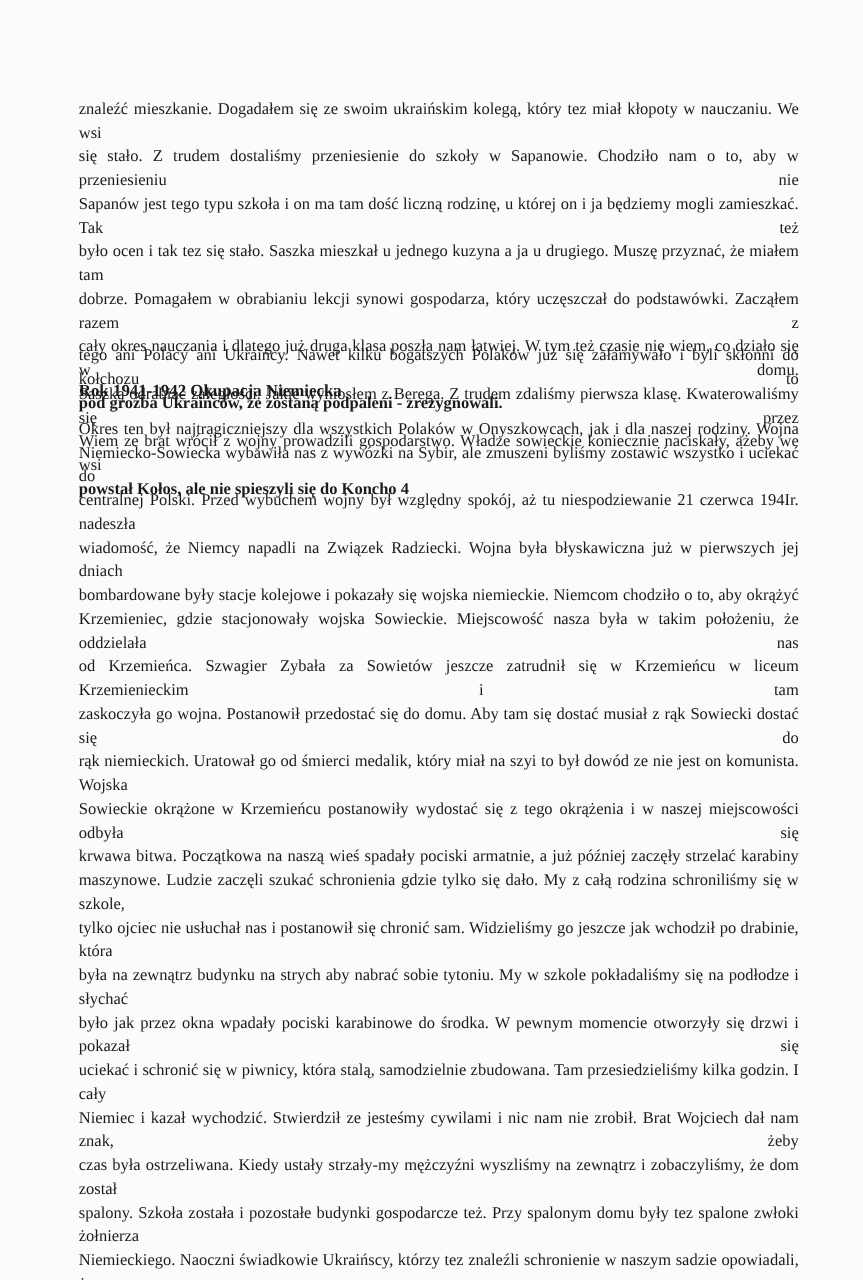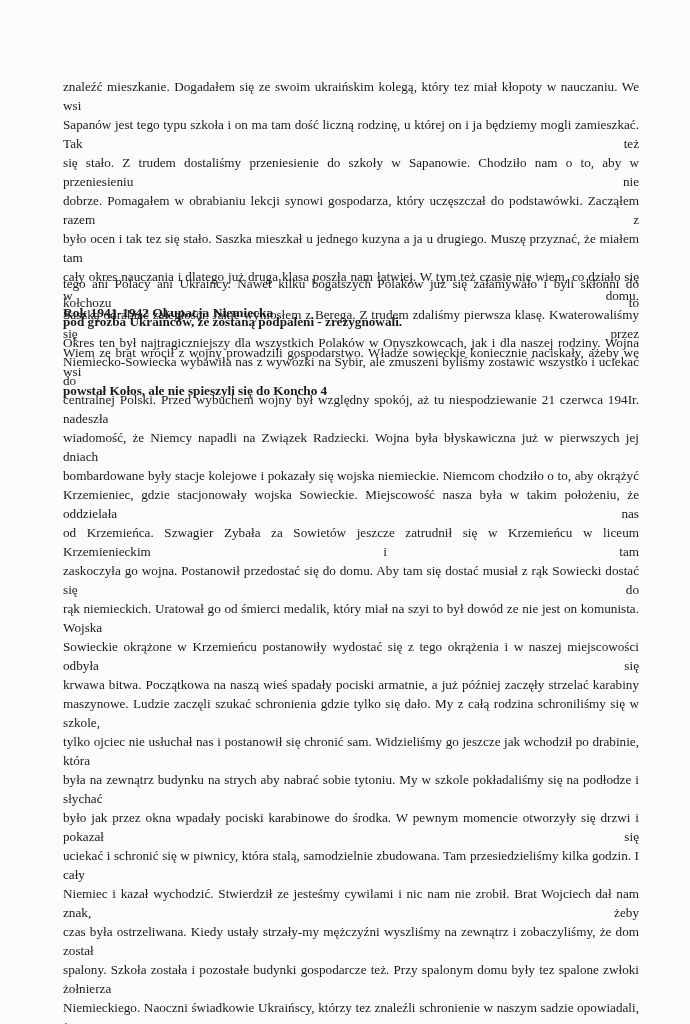--- a/index.html
+++ b/index.html
@@ -16,24 +16,24 @@
     .line { display: block; }
     .line.last { text-align: left; font-weight: bold; }
     .just { text-align-last: justify; }
   </style>
 </head>
 <body>
 
 <div class="page">
   <div class="text p1" id="para1">
       <span class="line just">znaleźć mieszkanie. Dogadałem się ze swoim ukraińskim kolegą, który tez miał kłopoty w nauczaniu. We wsi</span>
+      <span class="line just">się stało. Z trudem dostaliśmy przeniesienie do szkoły w Sapanowie. Chodziło nam o to, aby w przeniesieniu nie</span>
       <span class="line just">Sapanów jest tego typu szkoła i on ma tam dość liczną rodzinę, u której on i ja będziemy mogli zamieszkać. Tak też</span>
-      <span class="line just">się stało. Z trudem dostaliśmy przeniesienie do szkoły w Sapanowie. Chodziło nam o to, aby w przeniesieniu nie</span>
+      <span class="line just">było ocen i tak tez się stało. Saszka mieszkał u jednego kuzyna a ja u drugiego. Muszę przyznać, że miałem tam</span>
       <span class="line just">dobrze. Pomagałem w obrabianiu lekcji synowi gospodarza, który uczęszczał do podstawówki. Zacząłem razem z</span>
-      <span class="line just">było ocen i tak tez się stało. Saszka mieszkał u jednego kuzyna a ja u drugiego. Muszę przyznać, że miałem tam</span>
       <span class="line just">cały okres nauczania i dlatego już druga klasa poszła nam łatwiej. W tym też czasie nie wiem, co działo się w domu.</span>
       <span class="line just">Saszką odrabiać zaległości. Jakie wyniosłem z Berega. Z trudem zdaliśmy pierwsza klasę. Kwaterowaliśmy się przez</span>
       <span class="line just">Wiem ze brat wrócił z wojny prowadzili gospodarstwo. Władze sowieckie koniecznie naciskały, ażeby we wsi</span>
       <span class="line last">powstał Kołos, ale nie spieszyli się do Koncho 4</span>
     </div>
   <div class="text p2" id="para2">
       <span class="line just">tego ani Polacy ani Ukraińcy. Nawet kilku bogatszych Polaków już się załamywało i byli skłonni do kołchozu to</span>
       <span class="line last">pod groźba Ukraińców, że zostaną podpaleni - zrezygnowali.</span>
     </div>
   <div class="heading">Rok 1941-1942 Okupacja Niemiecka</div>

